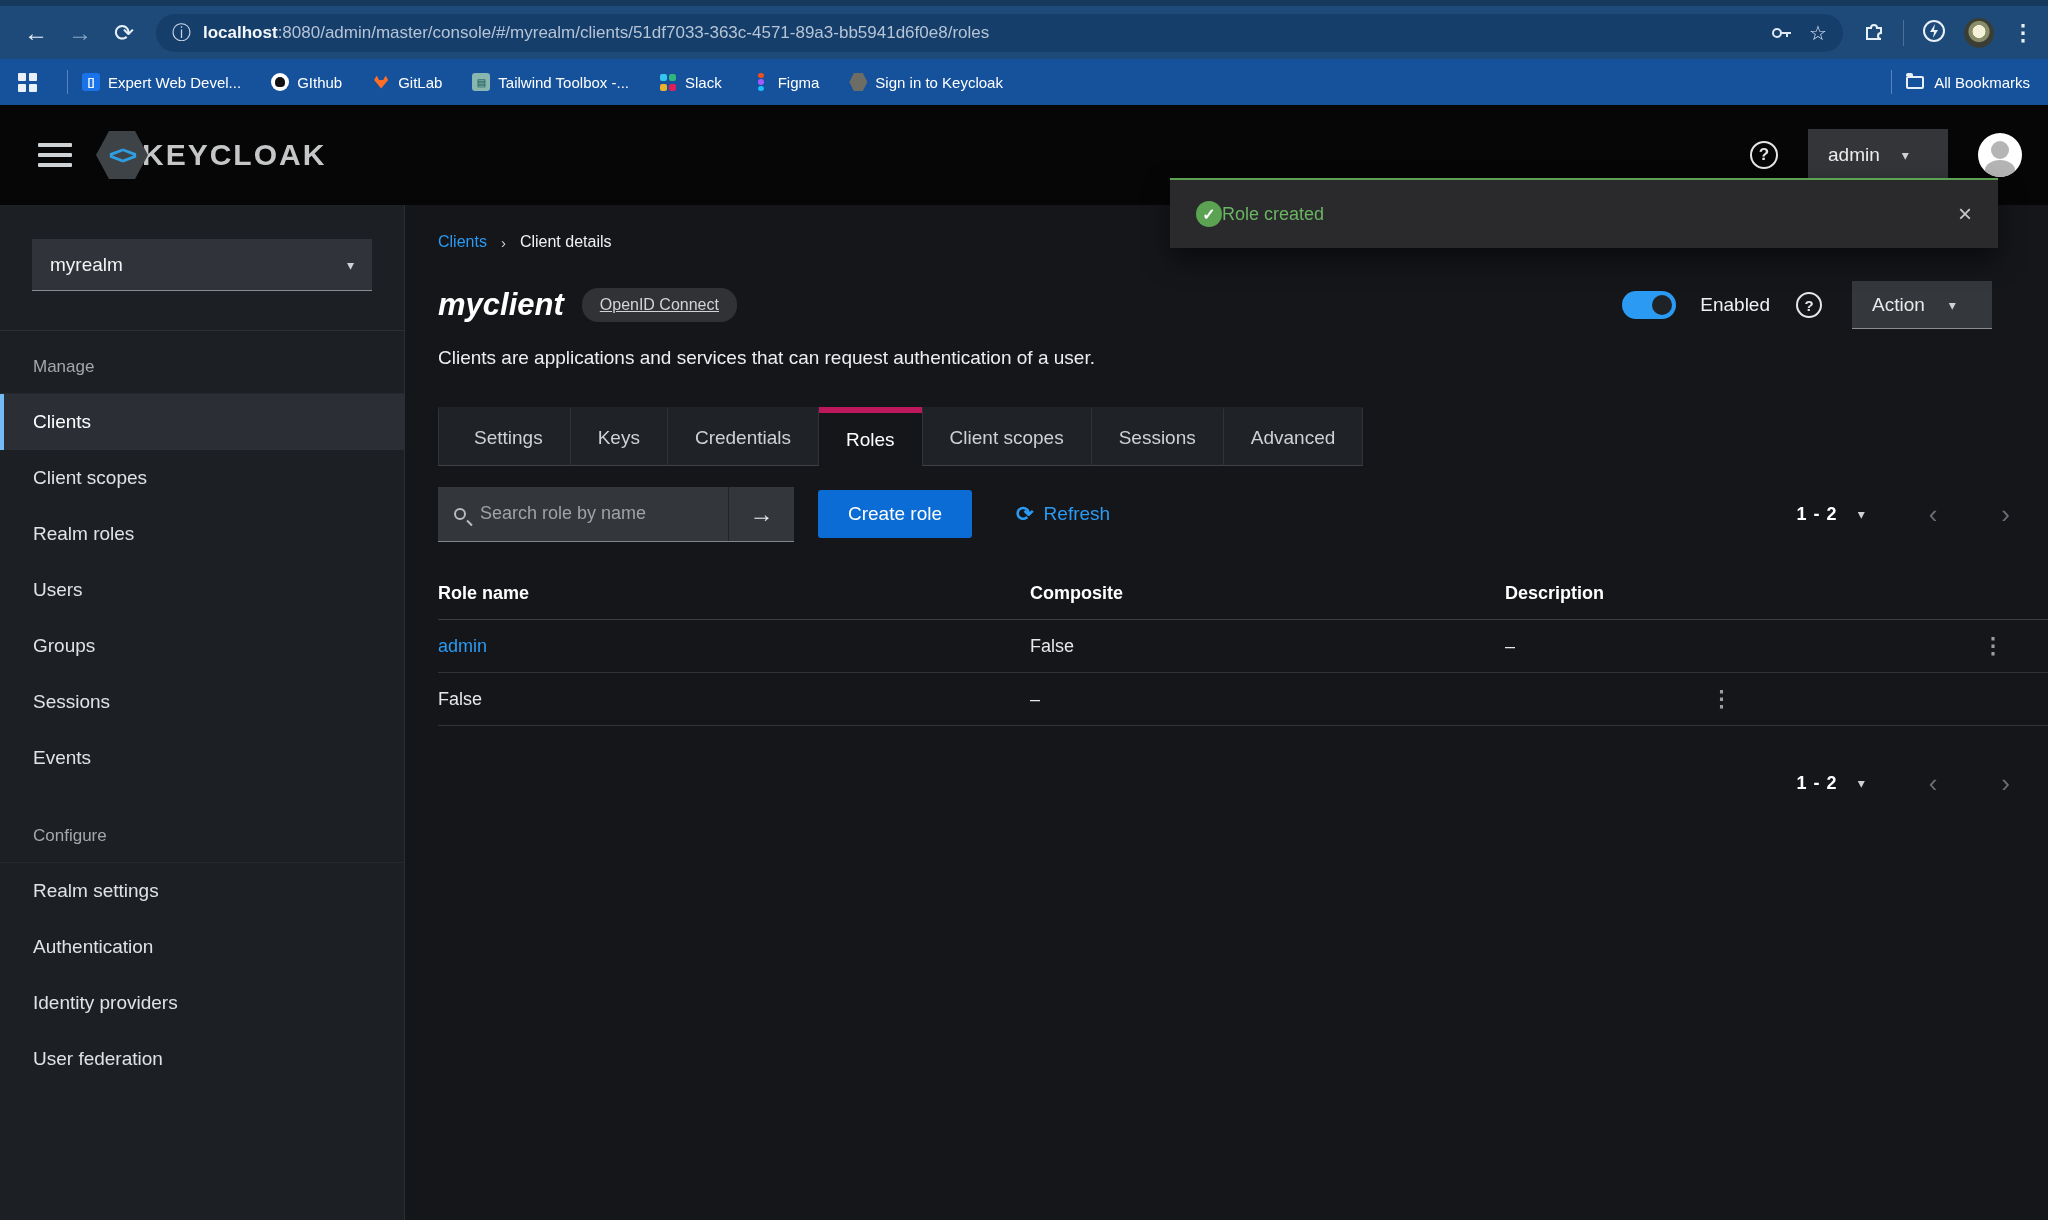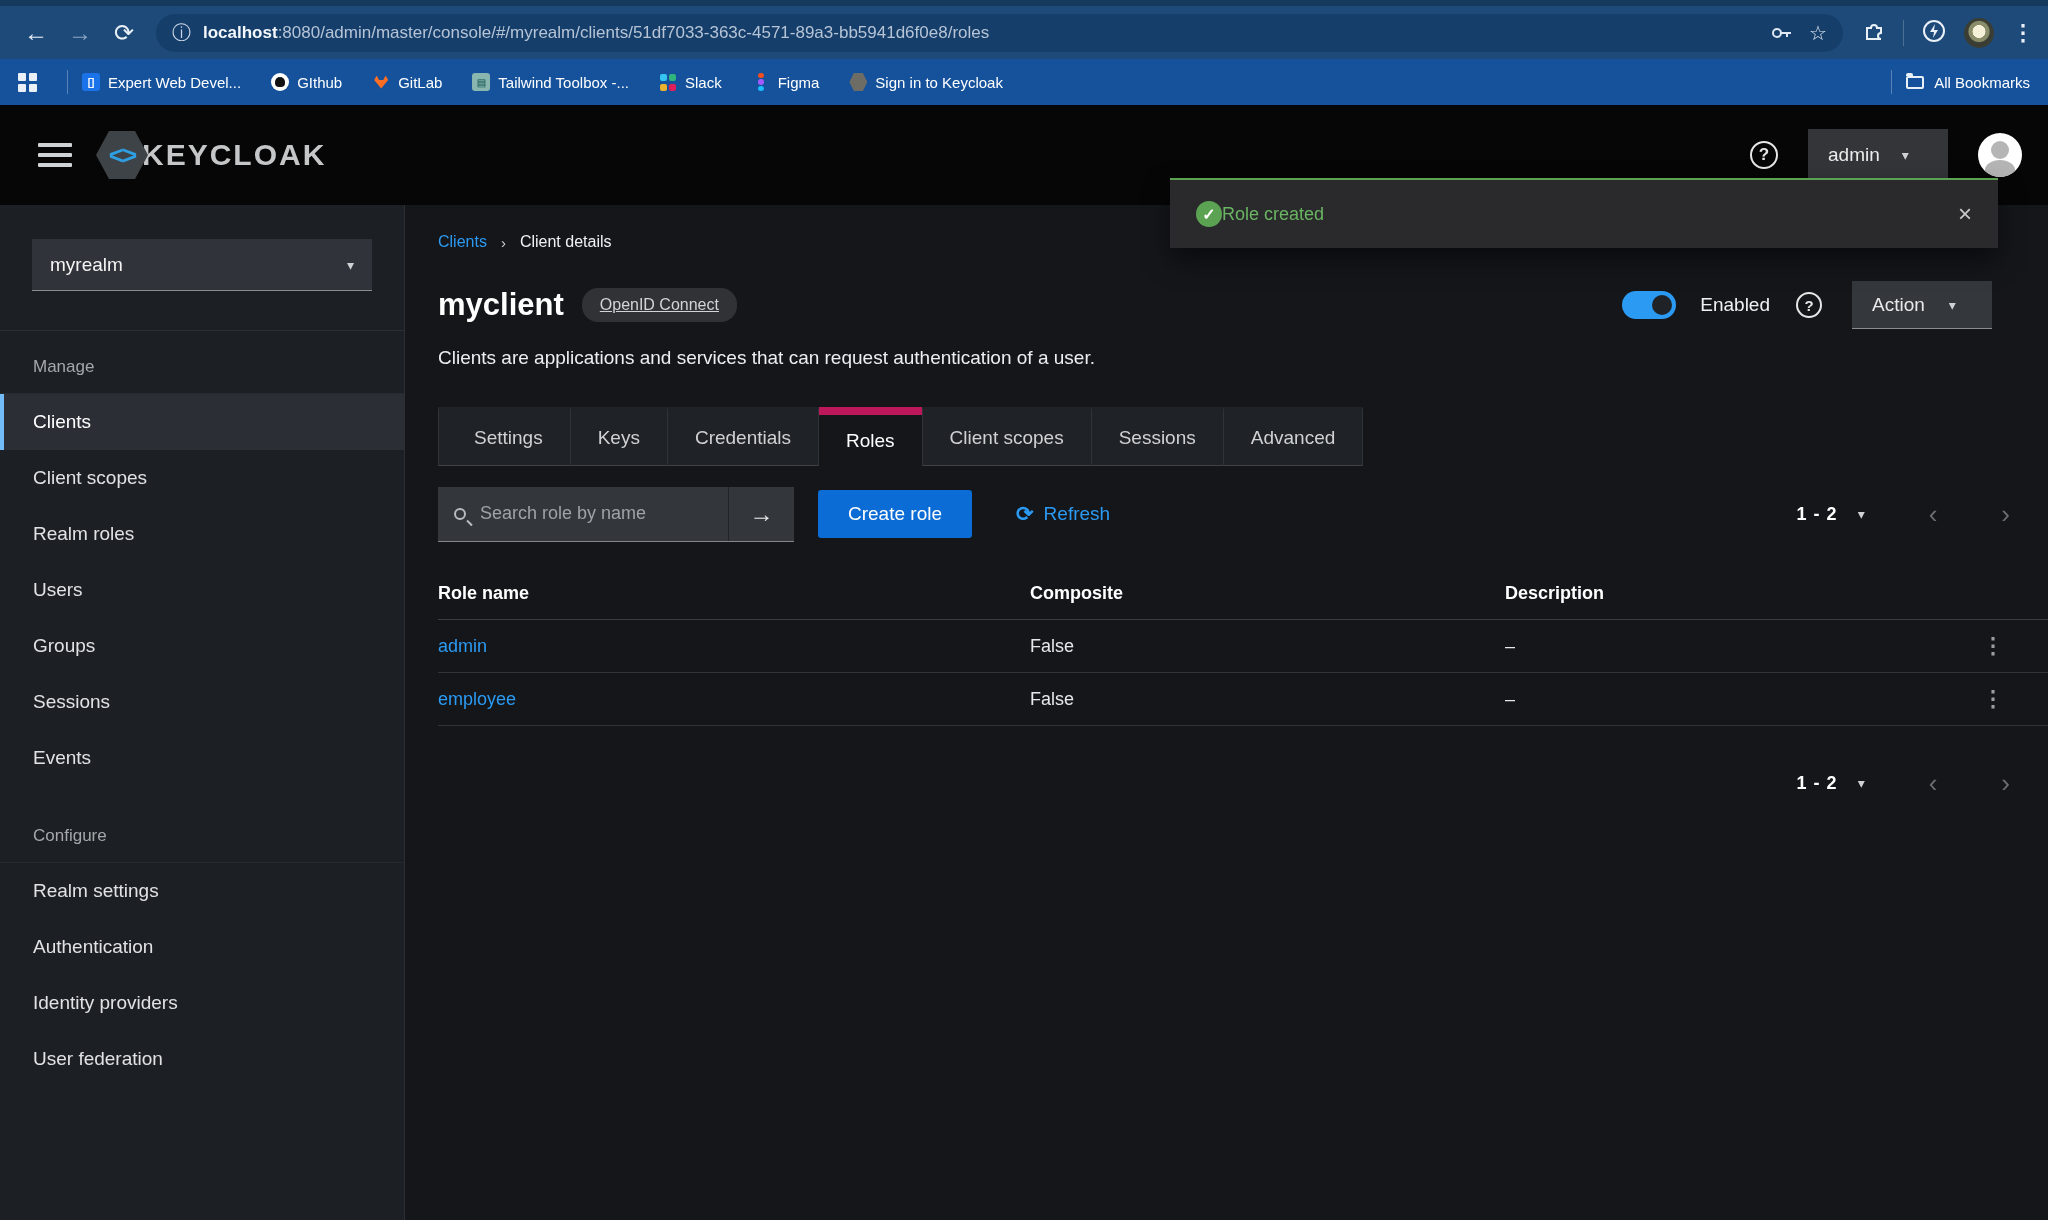--- a/index.html
+++ b/index.html
@@ -97,41 +97,41 @@
   .configure-block .nav-section-label { padding-top:40px; }
 
   
   .main { position:absolute; top:205px; left:405px; right:0; bottom:0; padding-left:33px; }
   .breadcrumb { margin-top:28px; font-size:16px; display:flex; align-items:center; gap:14px; }
   .crumb-link { color:#2b9af3; cursor:pointer; }
   .crumb-sep { color:#cfd2d4; font-size:15px; }
   .crumb-current { color:#f0f1f2; }
 
   .title-row { margin-top:30px; display:flex; align-items:center; padding-right:56px; }
-  .page-title { color:#fff; font-size:31px; font-weight:bold; }
+  .page-title { color:#fff; font-size:31px; font-weight:bold;font-style:italic; }
   .proto-badge { margin-left:18px; background:#303236; color:#d2d4d6; font-size:16px;
                  padding:8px 18px; border-radius:16px;text-decoration:underline; }
   .title-controls { margin-left:auto; display:flex; align-items:center; }
   .toggle { width:54px; height:28px; border-radius:14px; background:#2b9af3; position:relative; cursor:pointer; }
   .toggle::after { content:""; position:absolute; right:4px; top:4px; width:20px; height:20px;
                    border-radius:50%; background:#1f2226; }
   .enabled-label { color:#f0f1f2; font-size:19px; margin-left:24px; }
   .title-controls .help-circle { margin-left:26px; width:26px; height:26px; font-size:15px; }
   .action-btn { margin-left:30px; background:#34373b; border-bottom:1px solid #8a8d90; height:48px;
                 min-width:140px; padding:0 20px; display:flex; align-items:center; gap:24px;
                 color:#e8e9ea; font-size:19px; cursor:pointer; }
 
   .description { margin-top:18px; color:#eceef0; font-size:19px; }
 
   .tabs { margin-top:38px; display:flex; height:59px; }
   .tab { display:flex; align-items:center; padding:0 27px; font-size:19px; color:#cfd1d3;
          background:#1f2226; border-right:1px solid #303338; border-bottom:1px solid #3e4145;
          border-top:3px solid transparent; cursor:pointer; }
   .tab:first-child { border-left:1px solid #303338;padding-left:35px; }
-  .tab.active { background:transparent; border-top:8px solid #be185d; border-bottom:none;
+  .tab.active { background:transparent; border-top:6px solid #be185d; border-bottom:none;
                 border-right:none; color:#fff; }
   .tab.active + .tab { border-left:1px solid #303338; }
 
   .roles-toolbar { margin-top:20px; display:flex; align-items:center; padding-right:38px; height:56px; }
   .search-group { display:flex; height:55px; border-bottom:1px solid #83878b; }
   .search-box { width:290px; background:#33363b; display:flex; align-items:center; padding:0 16px; }
   .search-box input { background:transparent; border:none; outline:none; color:#e6e6e6;
                       font-size:18px; width:100%; font-family:inherit; }
   .search-box input::placeholder { color:#9fa3a7; }
   .search-arrow-btn { width:66px; background:#33363b; border-left:1px solid #222428; color:#e9eaeb;
@@ -366,21 +366,20 @@
       <span>Description</span>
       <span></span>
     </div>
     <div class="t-row t-body-row">
       <span class="role-link">admin</span>
       <span>False</span>
       <span>–</span>
       <span class="row-kebab">⋮</span>
     </div>
     <div class="t-row t-body-row">
-      <span class="role-link">employee</span>
       <span>False</span>
       <span>–</span>
       <span class="row-kebab">⋮</span>
     </div>
   </div>
 
   <div class="pagination-bottom">
     <span class="pagination">
       <span class="pag-range">1 - 2</span>
       <span class="caret">▾</span>

